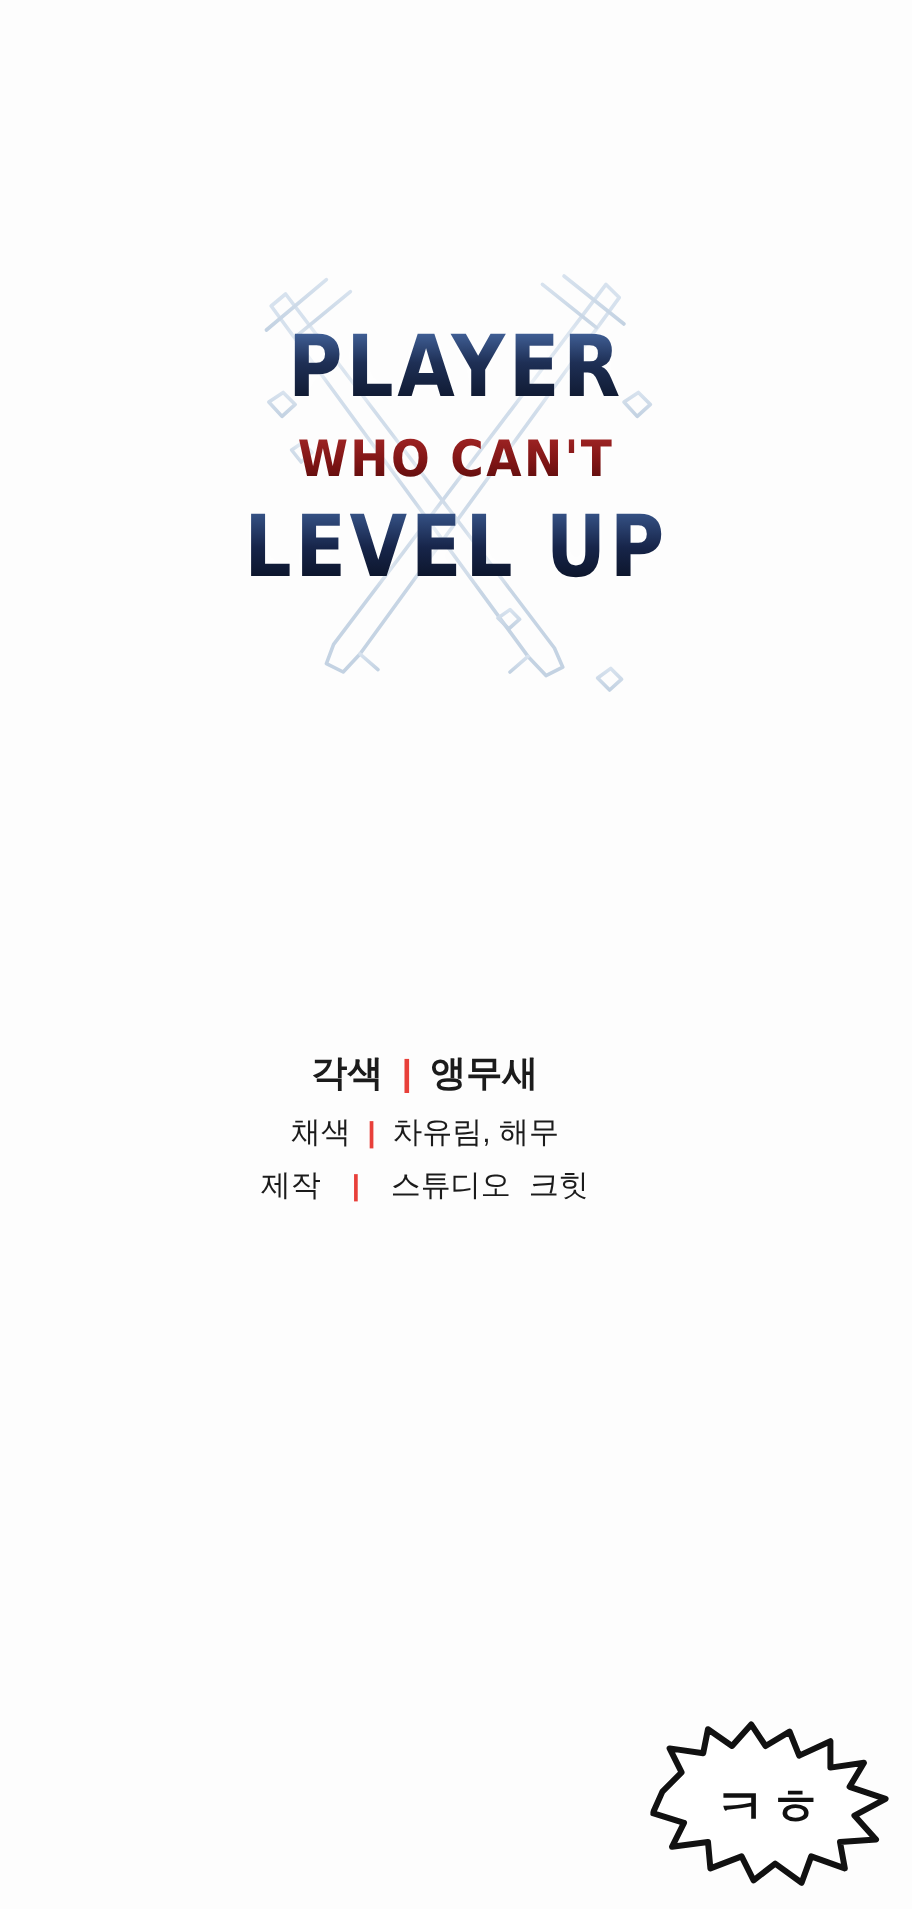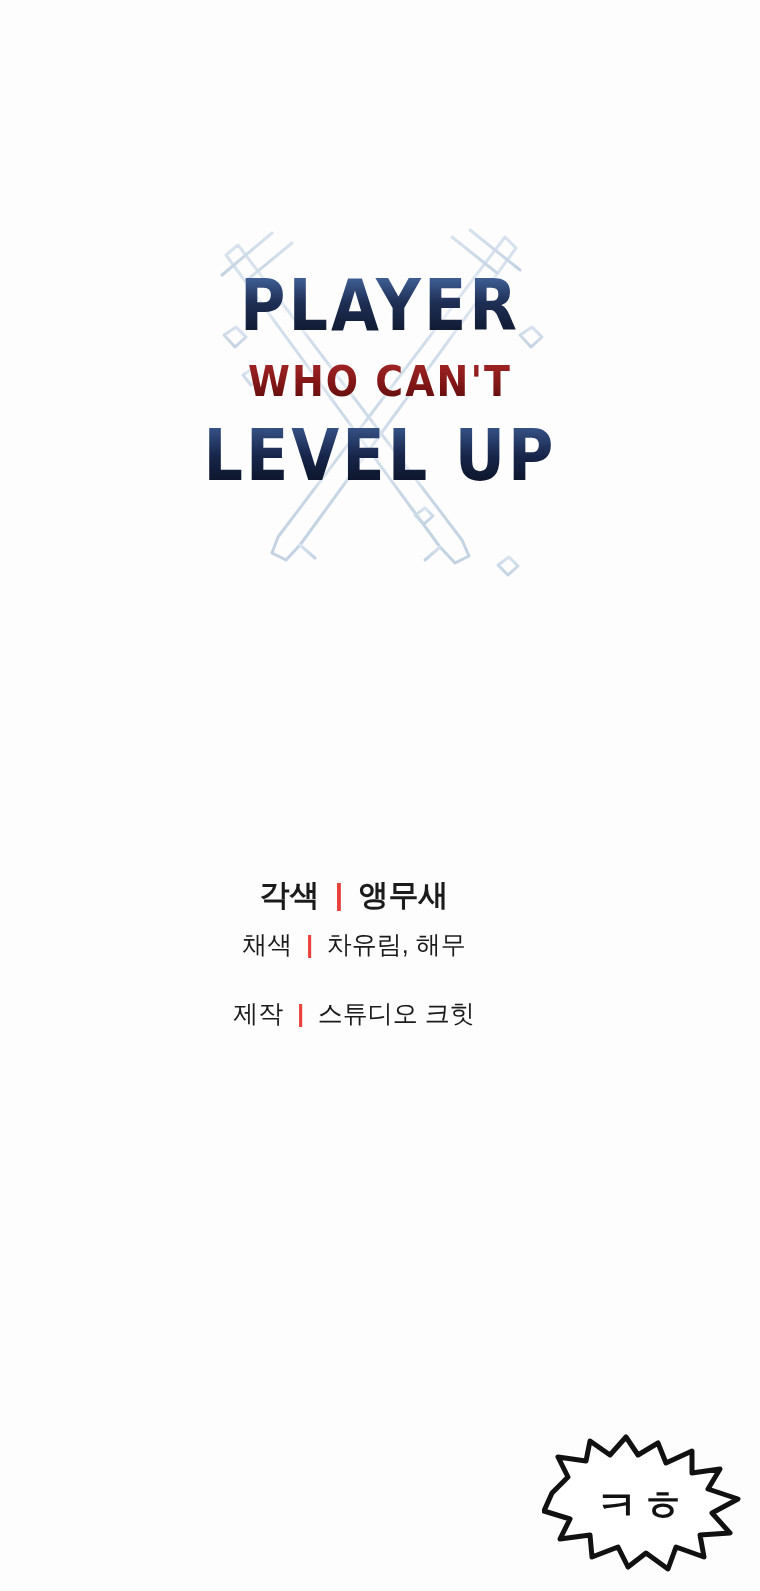--- a/index.html
+++ b/index.html
@@ -123,21 +123,22 @@
   .credit-major .sep { font-size: 30px; }
   .credit-minor {
     font-size: 25px;
     font-weight: 400;
     margin-bottom: 19px;
   }
   .credit-minor .sep { font-size: 24px; font-weight: 700; }
   .credit-studio {
     font-size: 25px;
     font-weight: 400;
-    margin-top: 44px;
+    margin-top: 20px;
+    font-family: Liberation Mono, monospace;
   }
   .credit-studio .sep { font-size: 24px; font-weight: 700; }
 
   
   .burst {
     position: absolute;
     right: 18px;
     bottom: 18px;
     width: 200px;
     height: 140px;

